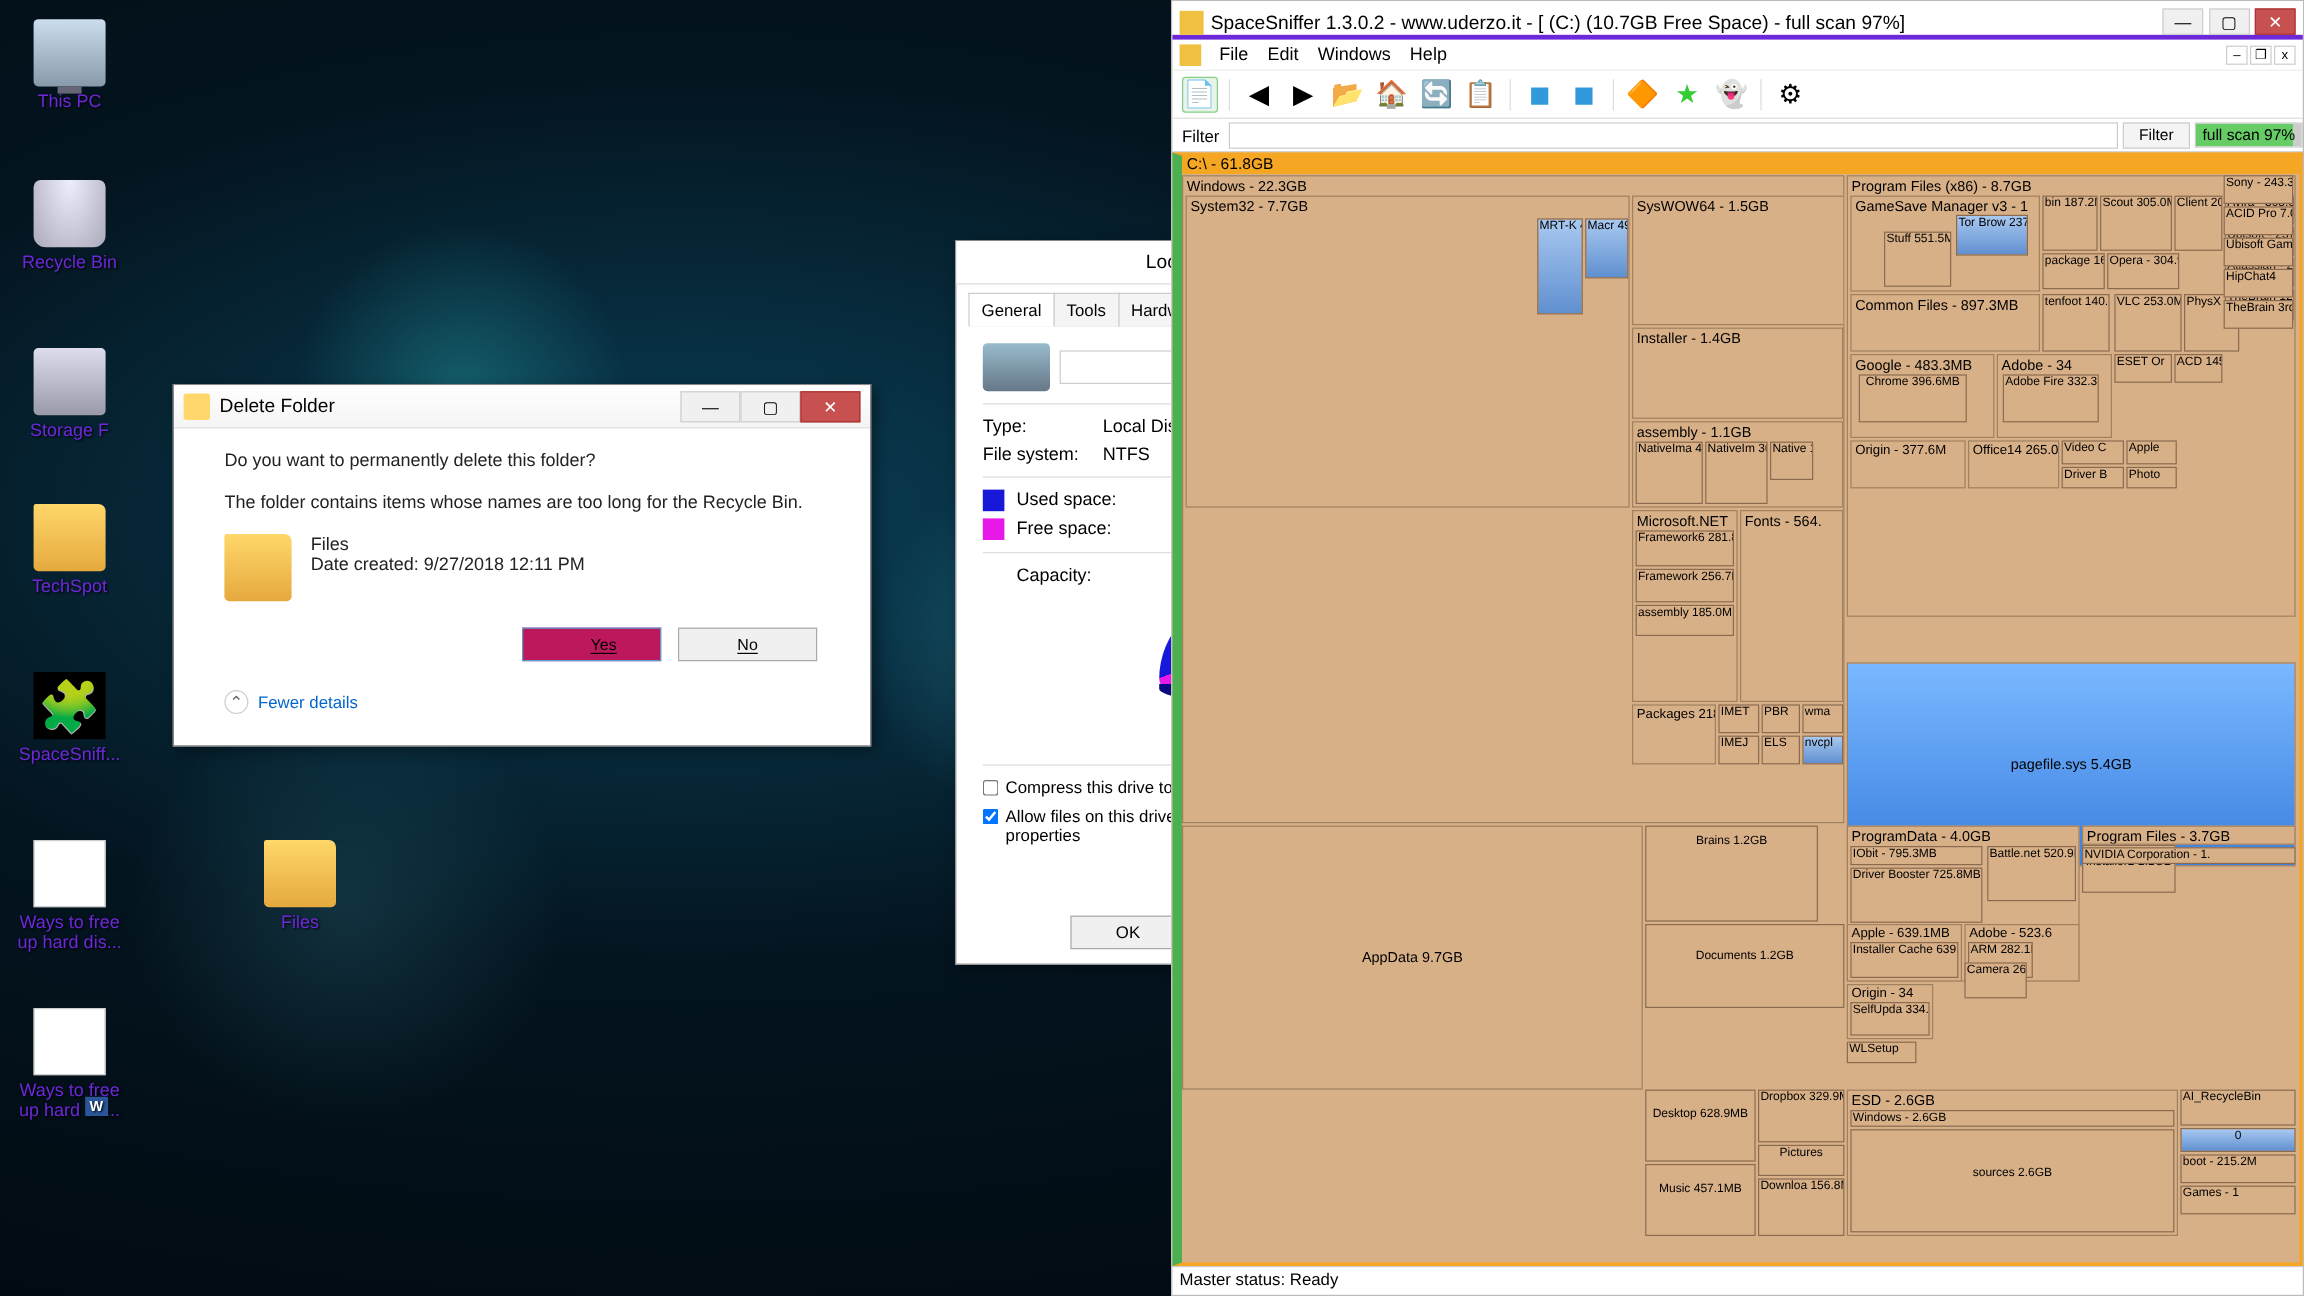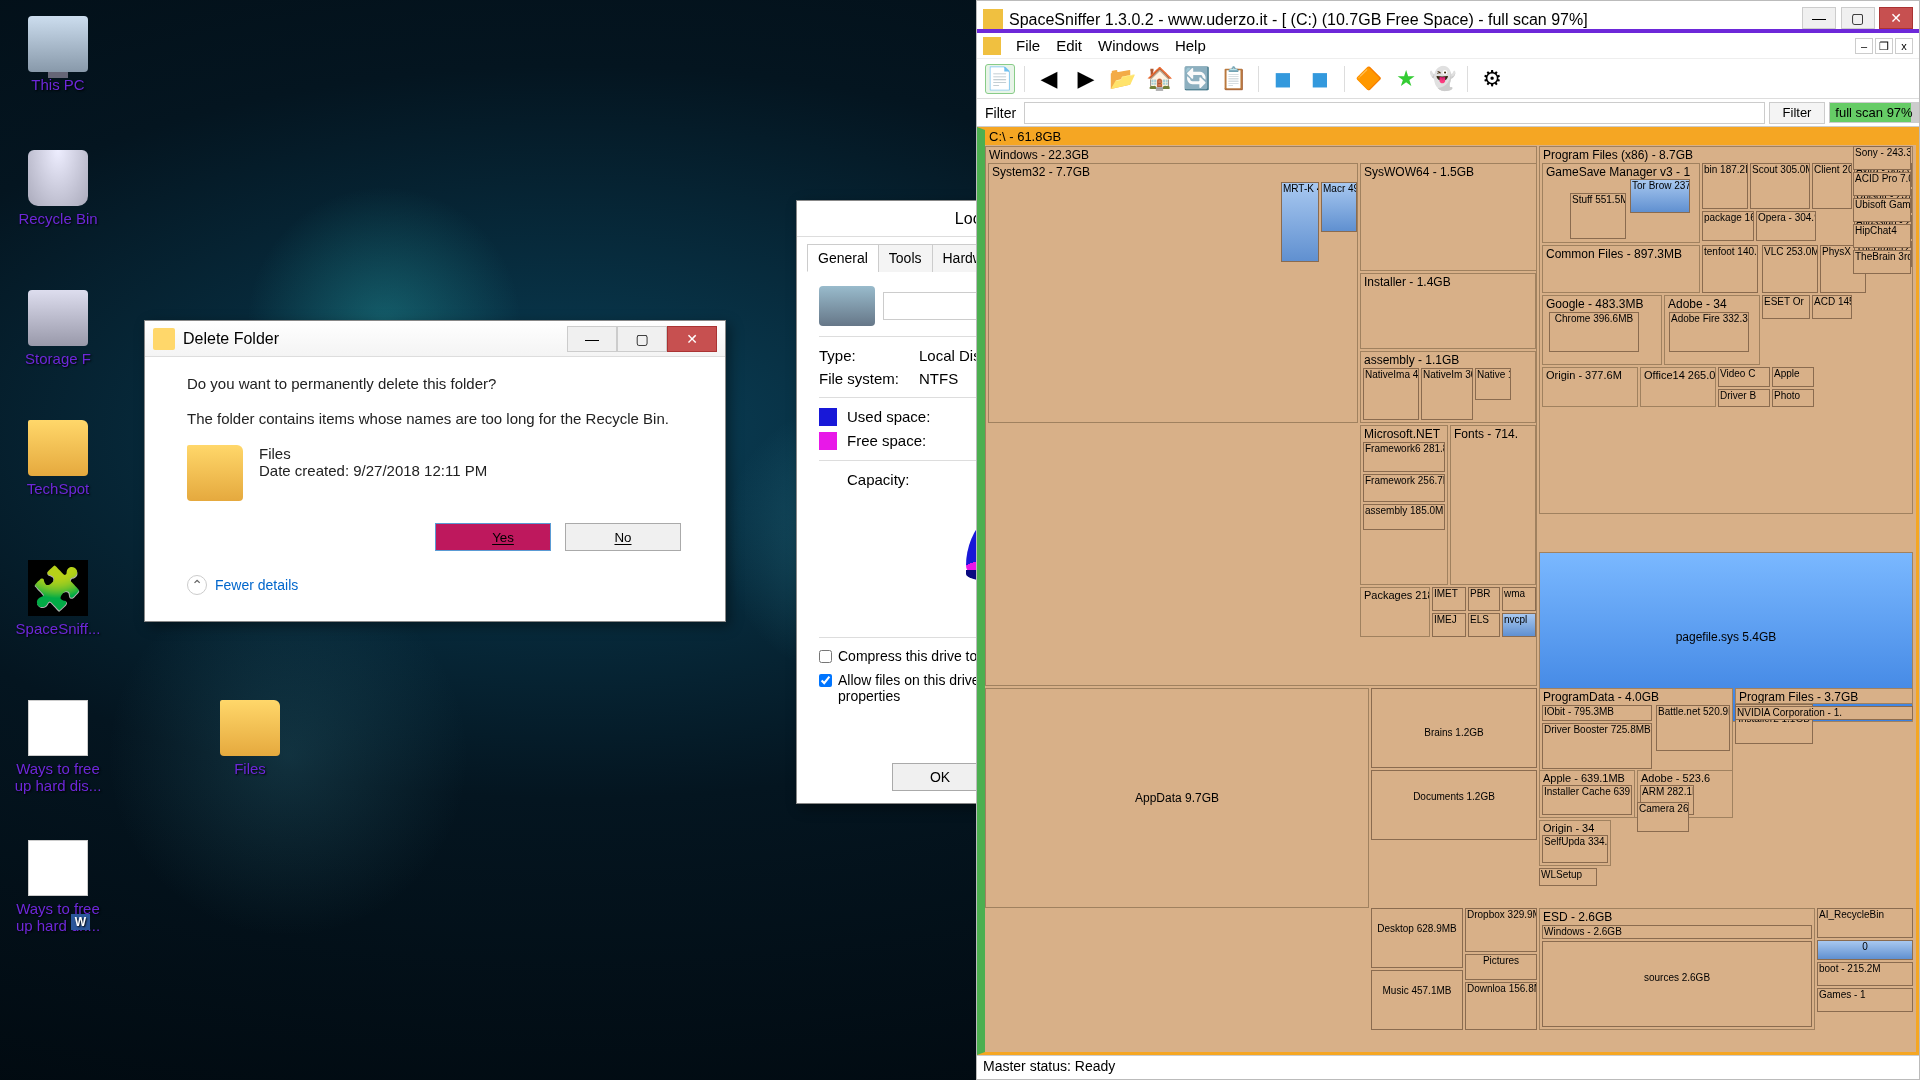--- a/index.html
+++ b/index.html
@@ -293,21 +293,21 @@
         <div class="tiny" style="left:60px;top:16px;width:52px;height:52px">NativeIm 306.0M</div>
         <div class="tiny" style="left:114px;top:16px;width:36px;height:32px">Native 175.1M</div>
       </div>
       <div class="blk" style="left:374px;top:278px;width:88px;height:160px">
         <div class="bl">Microsoft.NET</div>
         <div class="tiny" style="left:2px;top:16px;width:82px;height:30px">Framework6 281.8MB</div>
         <div class="tiny" style="left:2px;top:48px;width:82px;height:28px">Framework 256.7MB</div>
         <div class="tiny" style="left:2px;top:78px;width:82px;height:26px">assembly 185.0MB</div>
       </div>
       <div class="blk" style="left:464px;top:278px;width:86px;height:160px">
-          <div class="bl">Fonts - 714.</div>
+          <div class="bl">Fonts - 564.</div>
         </div>
       <div class="blk" style="left:374px;top:440px;width:70px;height:50px">
           <div class="bl" style="font-size:11px">Packages 218.7MB</div>
         </div>
       <div class="tiny" style="left:446px;top:440px;width:34px;height:24px">IMET</div>
       <div class="tiny" style="left:482px;top:440px;width:32px;height:24px">PBR</div>
       <div class="tiny" style="left:516px;top:440px;width:34px;height:24px">wma</div>
       <div class="tiny" style="left:446px;top:466px;width:34px;height:24px">IMEJ</div>
       <div class="tiny" style="left:482px;top:466px;width:32px;height:24px">ELS</div>
       <div class="tiny f" style="left:516px;top:466px;width:34px;height:24px">nvcpl</div>
@@ -378,21 +378,21 @@
       <div class="tiny" style="left:2px;top:34px;width:110px;height:46px;text-align:center">Driver Booster 725.8MB</div>
       <div class="tiny" style="left:116px;top:16px;width:74px;height:46px;text-align:center">Battle.net 520.9MB</div>
     </div>
     <div class="tiny" style="left:750px;top:574px;width:78px;height:40px;text-align:center;padding-top:8px">Installer2 1.1GB</div>
 
     <div class="blk" style="left:750px;top:558px;width:178px;height:16px">
         <div class="bl">Program Files - 3.7GB</div>
       </div>
     <div class="tiny" style="left:750px;top:576px;width:178px;height:14px">NVIDIA Corporation - 1.</div>
 
-    <div class="tiny" style="left:386px;top:558px;width:166px;height:80px;text-align:center;padding-top:38px">Brains 1.2GB</div>
+    <div class="tiny" style="left:386px;top:558px;width:144px;height:80px;text-align:center;padding-top:6px">Brains 1.2GB</div>
     <div class="blk" style="left:554px;top:640px;width:96px;height:48px">
       <div class="bl" style="font-size:11px">Apple - 639.1MB</div>
       <div class="tiny" style="left:2px;top:14px;width:90px;height:30px;font-size:10px">Installer Cache 639.0MB</div>
     </div>
     <div class="blk" style="left:652px;top:640px;width:96px;height:48px">
       <div class="bl" style="font-size:11px">Adobe - 523.6</div>
       <div class="tiny" style="left:2px;top:14px;width:54px;height:30px">ARM 282.1MB</div>
     </div>
     <div class="tiny" style="left:652px;top:672px;width:52px;height:30px">Camera 262.2M</div>
     <div class="tiny" style="left:386px;top:640px;width:166px;height:70px;text-align:center;padding-top:20px">Documents 1.2GB</div>

